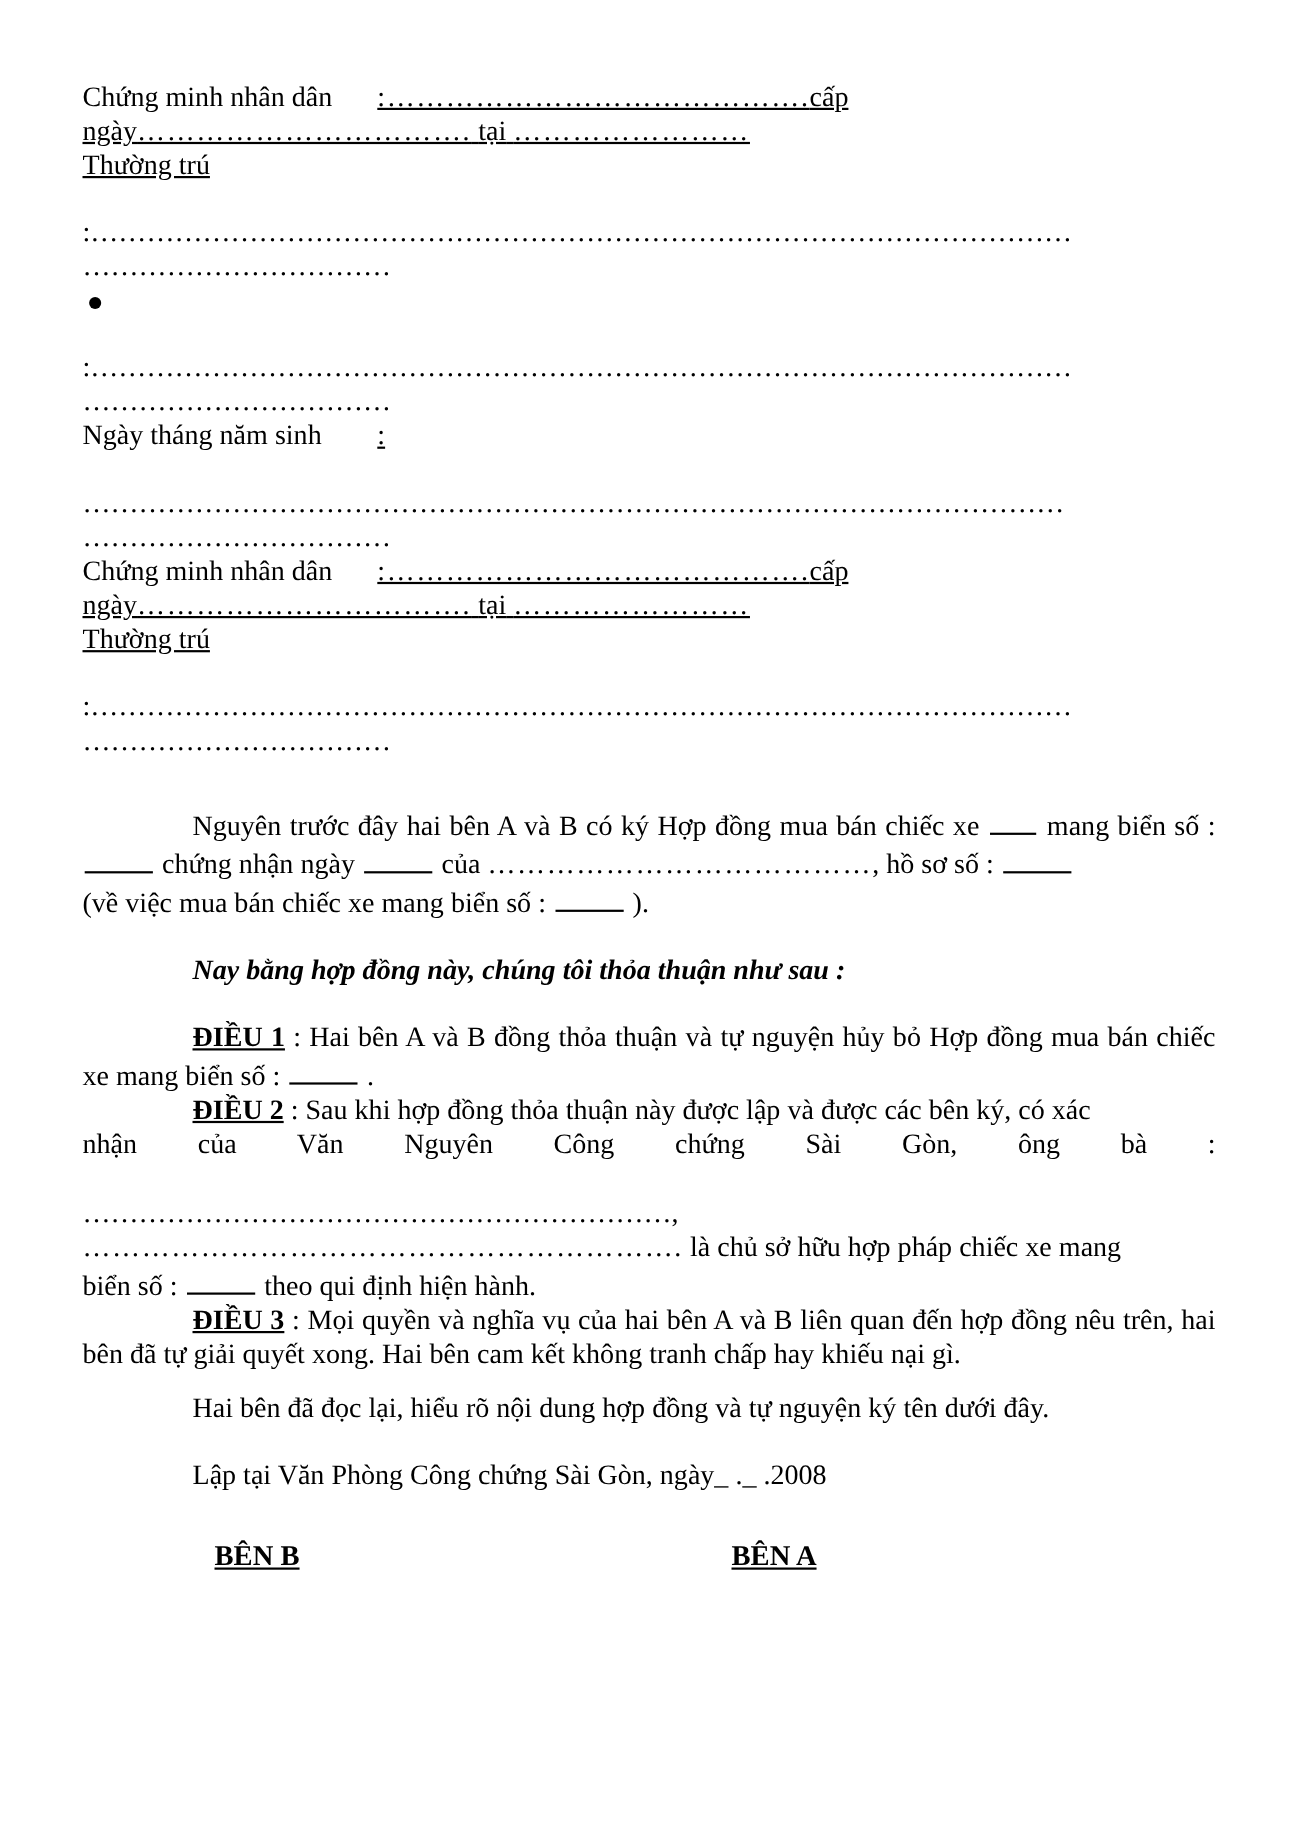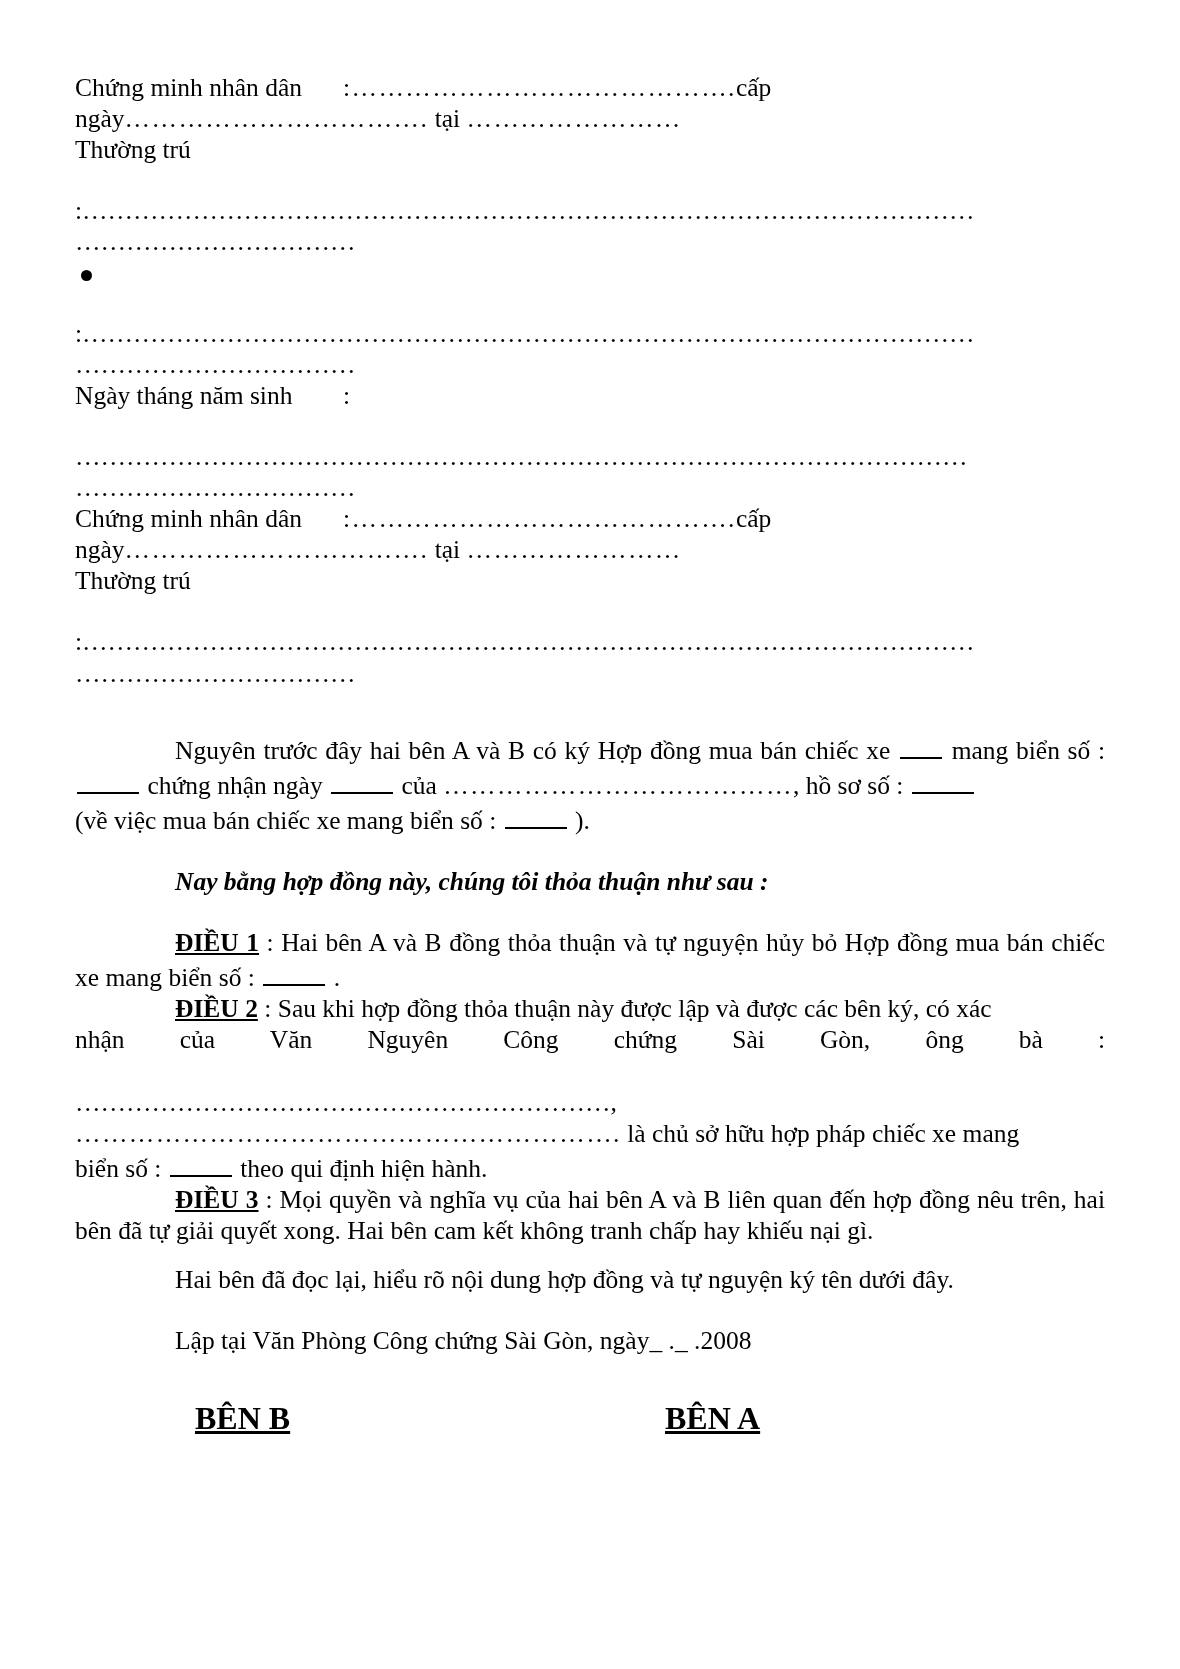--- a/index.html
+++ b/index.html
@@ -22,20 +22,21 @@
     overflow: hidden;
   }
   .doc {
     font-size: 25.5px;
     line-height: 1.28;
   }
   
   .label-row {
     display: block;
     white-space: nowrap;
+    text-decoration: underline;
   }
   .lbl {
     display: inline-block;
     vertical-align: baseline;
   }
   .lbl-w {
     display: inline-block;
     width: 268px;
   }
   .dots {
@@ -97,21 +98,21 @@
   }
   .sig-row {
     display: flex;
     margin-top: 42px;
     padding-left: 120px;
   }
   .sig-b { width: 470px; }
   .sig {
     font-weight: bold;
     text-decoration: underline;
-    font-size: 32px;
+    font-size: 26px;
   }
   .tight { line-height: 1.22; }
 </style>
 </head>
 <body>
 
 <div class="page">
   <div class="doc">
 
     <div>

